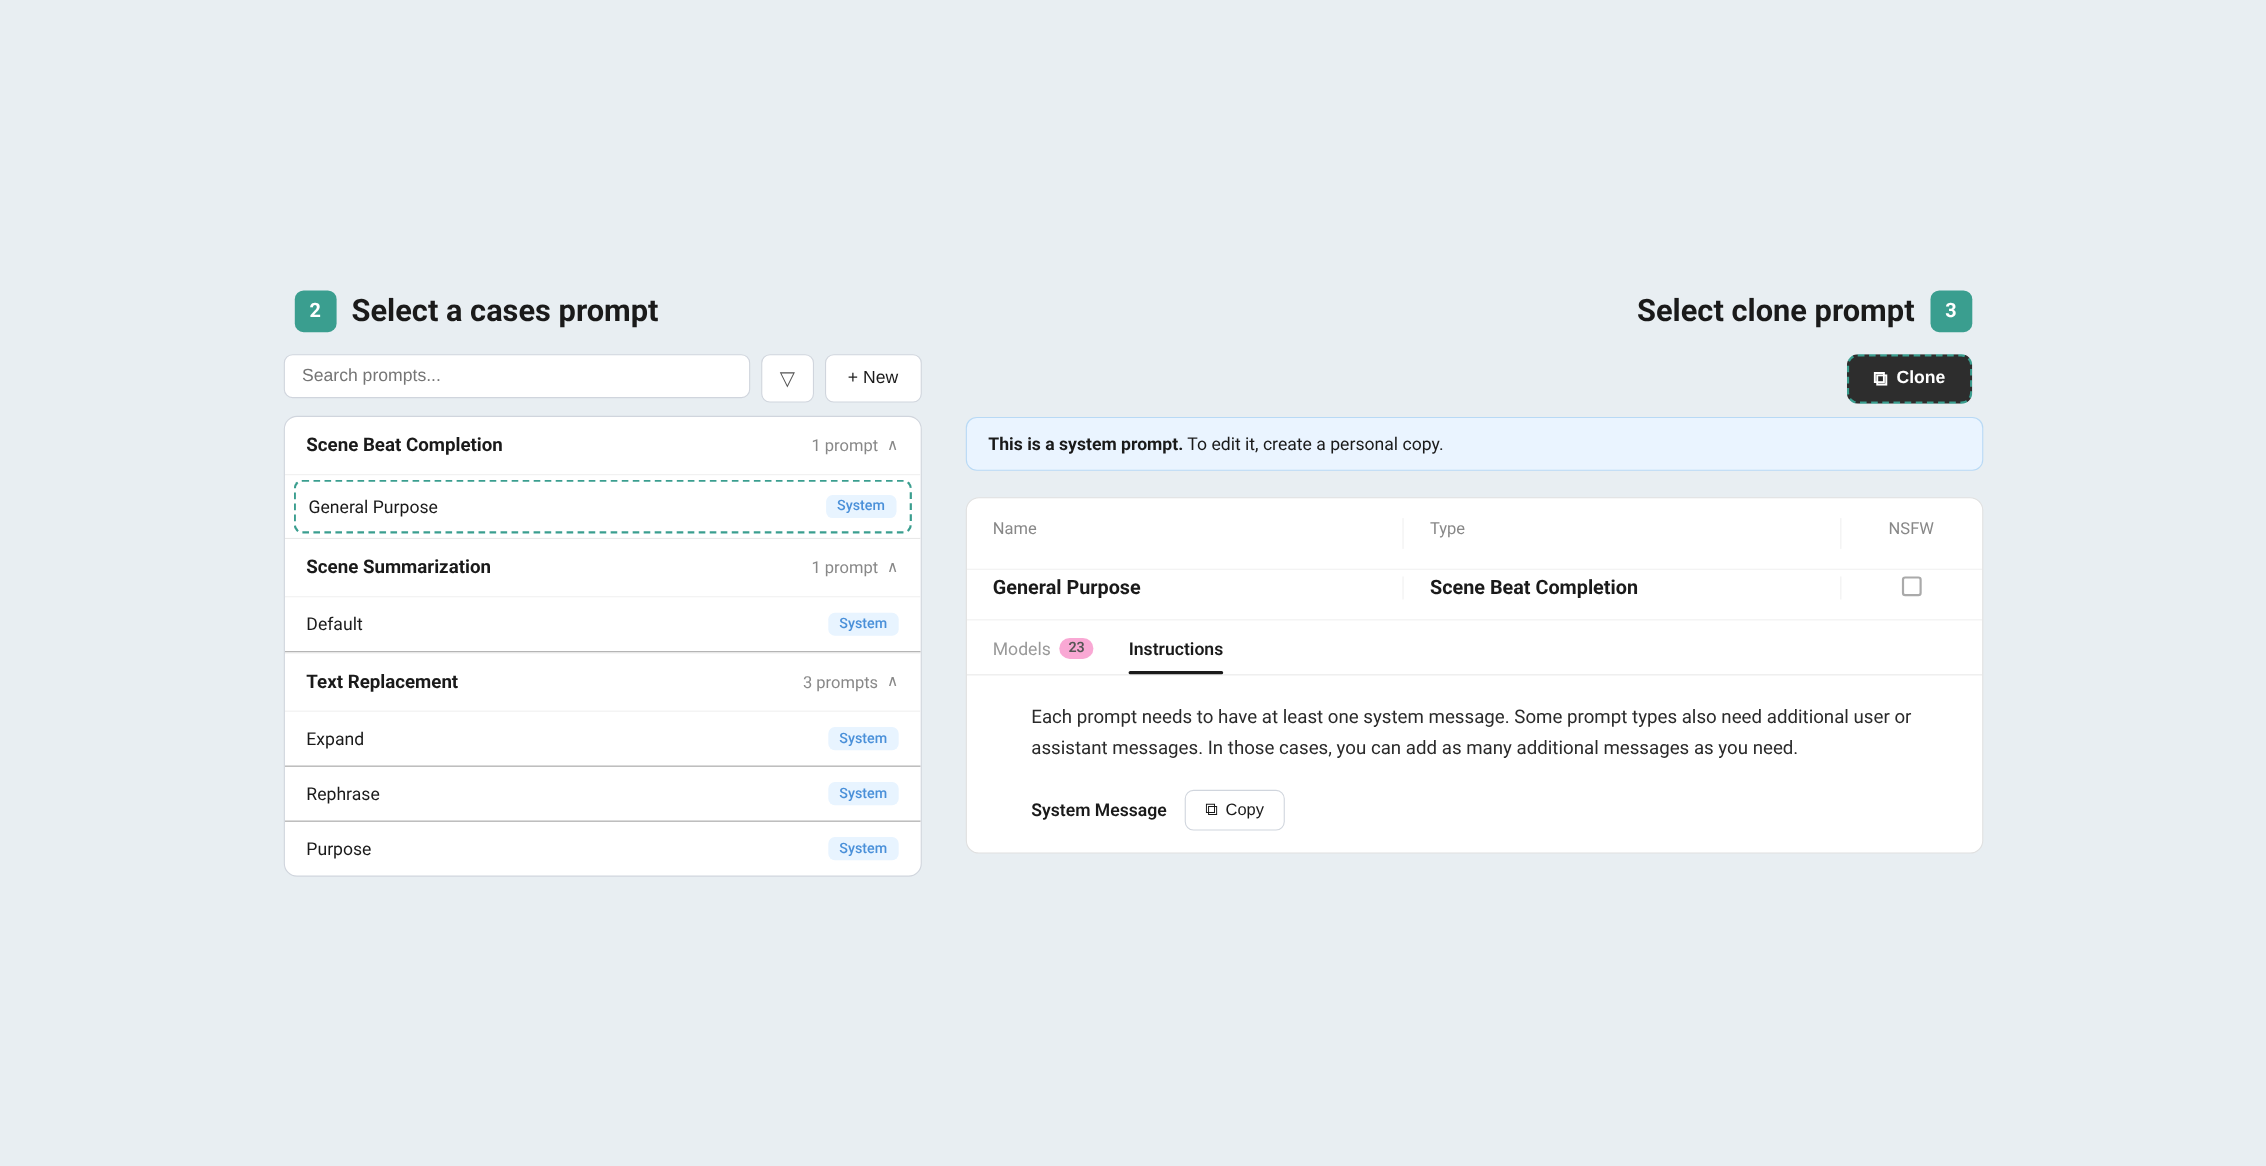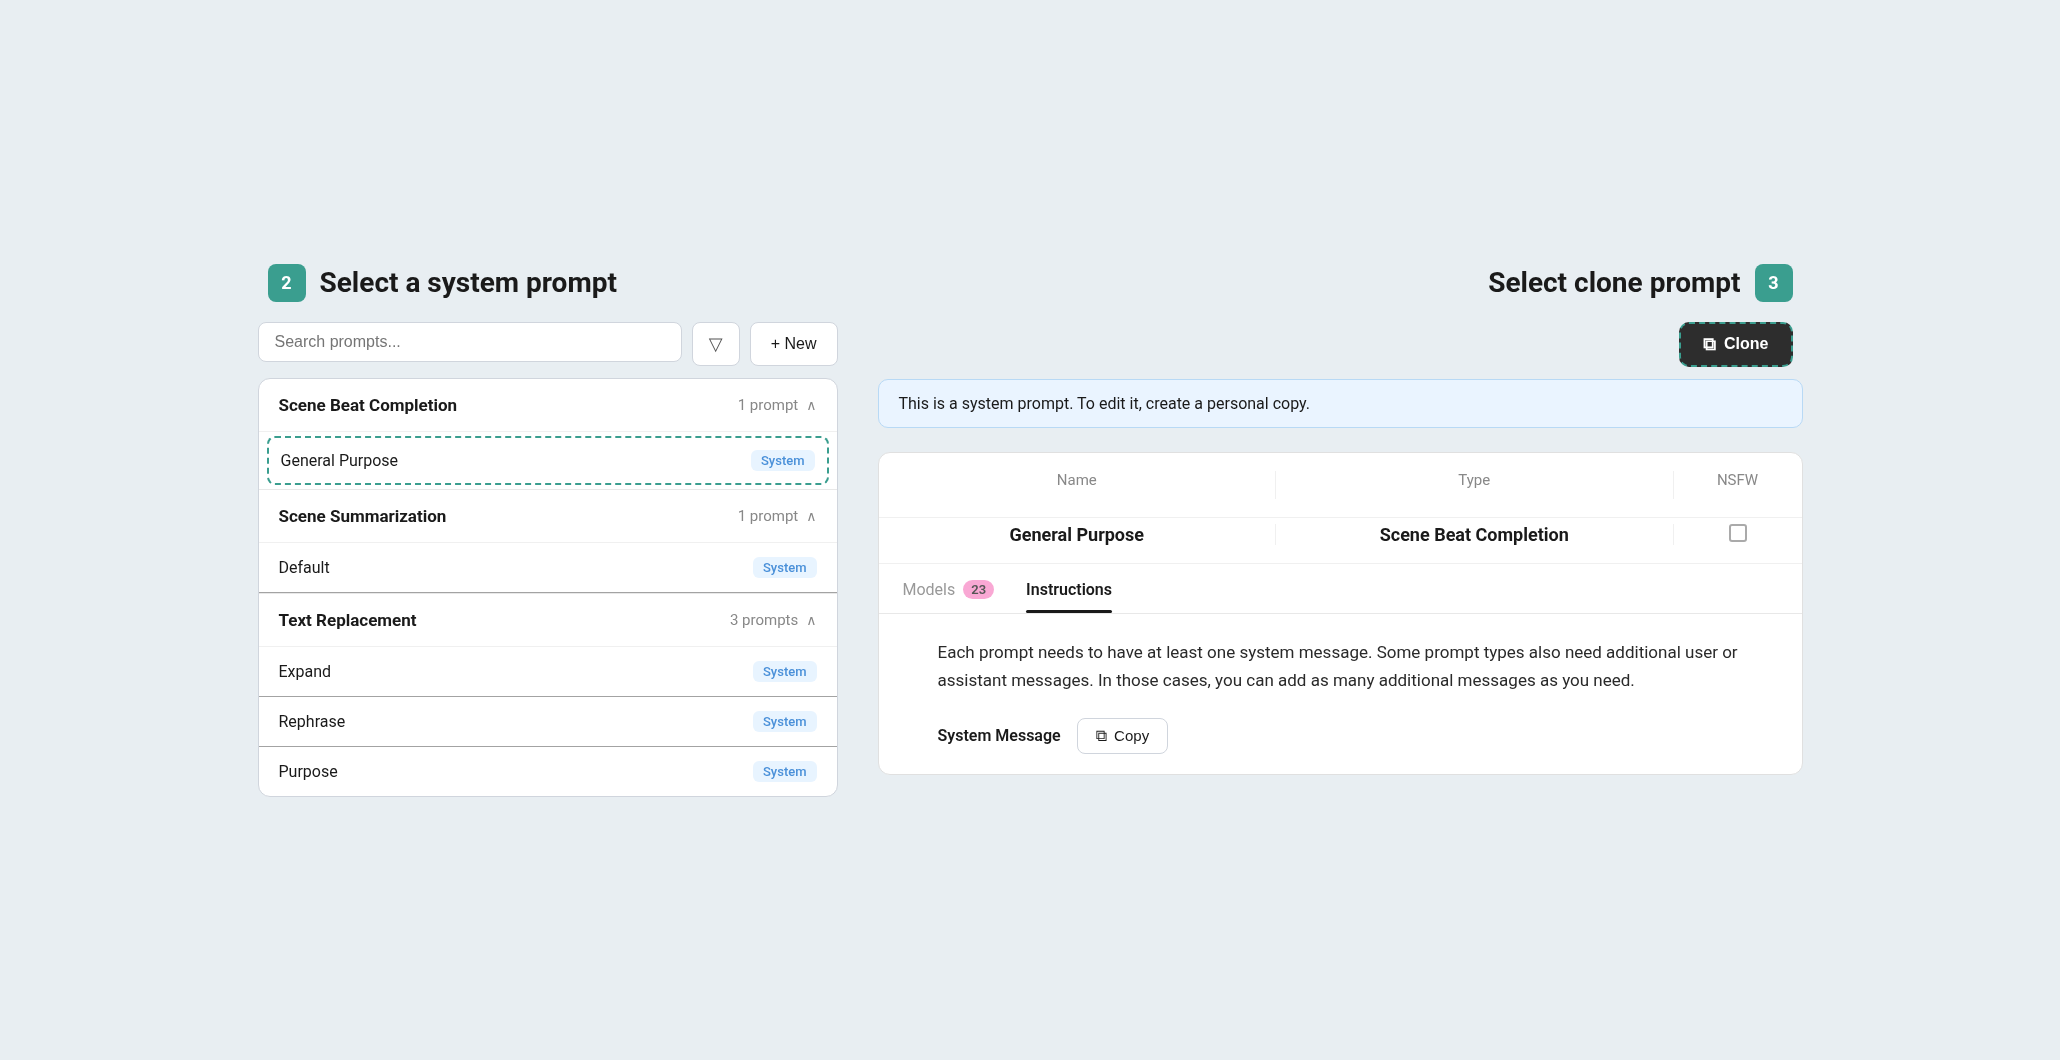--- a/index.html
+++ b/index.html
@@ -231,35 +231,34 @@
       justify-content: space-between;
       margin-bottom: 24px;
     }
 
     .info-banner-text {
       font-size: 16px;
       color: #1a1a1a;
     }
 
     .info-banner-text strong {
-      font-weight: 400;
+      font-weight: 700;
     }
 
     .details-panel {
       background: white;
       border: 1.5px solid #e0e0e0;
       border-radius: 12px;
       overflow: hidden;
     }
 
     .details-row {
       display: flex;
       padding: 18px 24px;
       border-bottom: 1px solid #f0f0f0;
-      text-align: center;
     }
 
     .details-col {
       flex: 1;
     }
 
     .details-col-nsfw {
       width: 80px;
       display: flex;
       flex-direction: column;
@@ -380,21 +379,21 @@
     }
   </style>
 </head>
 <body>
 
 <div class="container">
 
   <div class="left-panel pointer-wrap">
     <div class="left-header">
       <div class="step-badge">2</div>
-      <span class="left-header-title">Select a system prompt</span>
+      <span class="left-header-title">Select a cases prompt</span>
     </div>
 
     <div class="search-bar">
       <div class="search-input-wrap">
         <input class="search-input" type="text" placeholder="Search prompts..." style="">
       </div>
       <button class="filter-btn">
         <span>▽</span>
       </button>
       <button class="new-btn">

